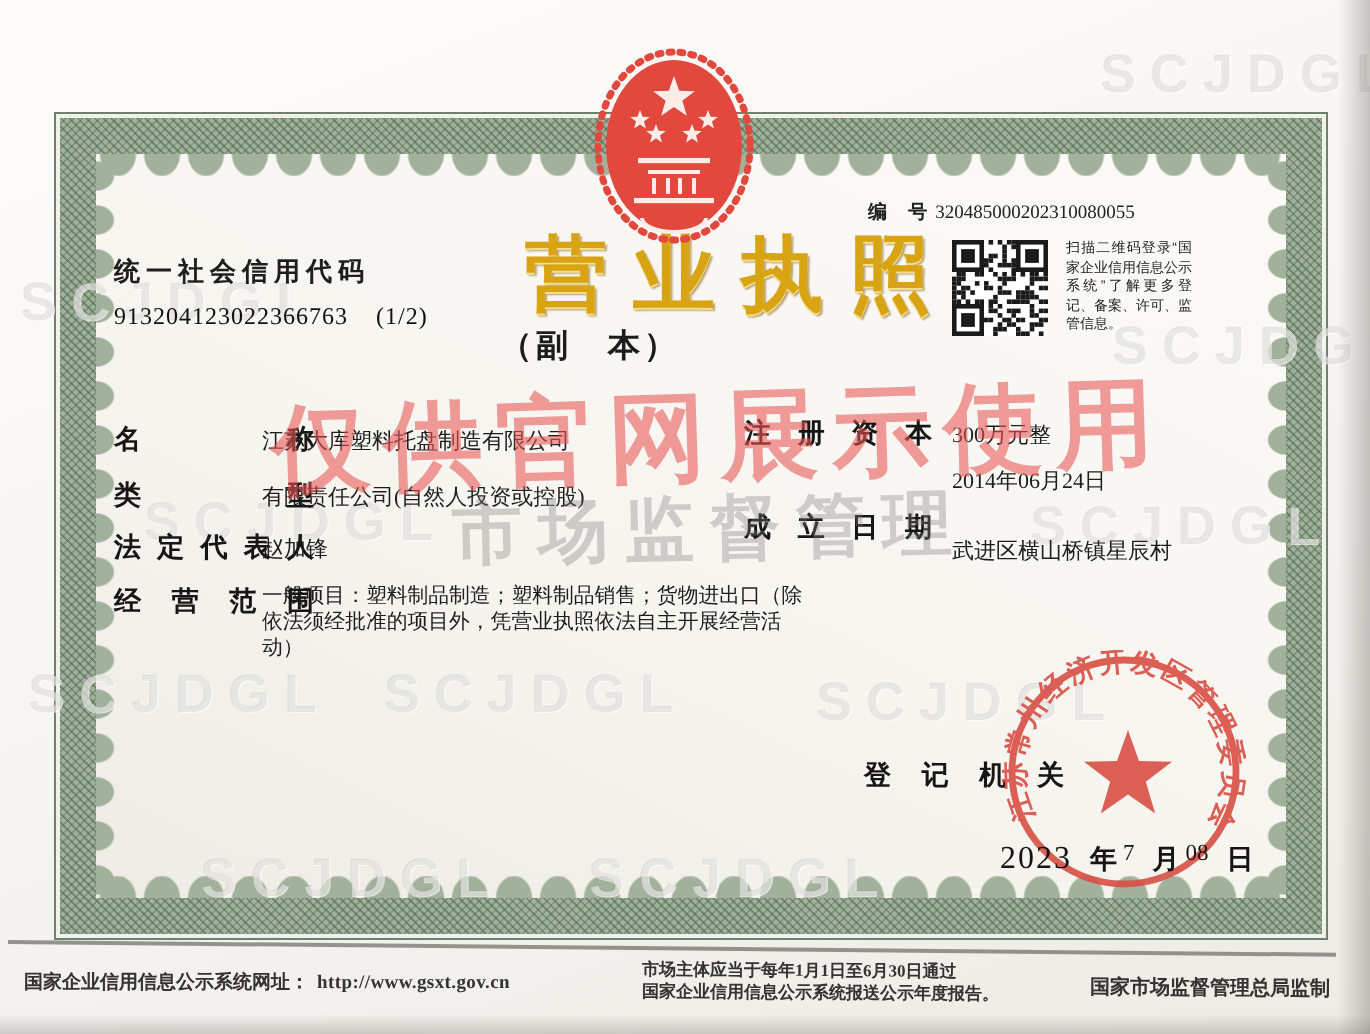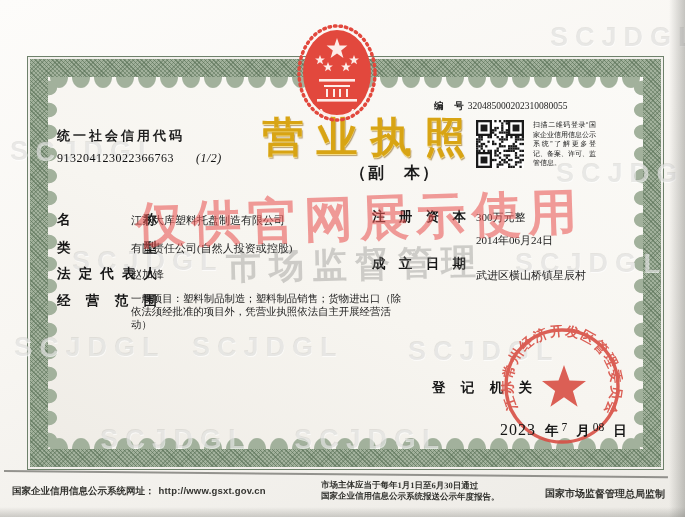--- a/index.html
+++ b/index.html
@@ -39,25 +39,25 @@
 
   .abs{position:absolute;}
   .serif{font-family:"Liberation Serif","DejaVu Serif",serif;}
 
   
   .serial{left:434px;top:100px;font-size:9.5px;color:#222;z-index:5;white-space:nowrap;}
   .serial .lbl{font-weight:bold;letter-spacing:4px;}
   .credit{left:57px;top:127px;z-index:5;}
   .credit .lbl{font-weight:bold;font-size:13px;letter-spacing:3px;color:#1e1e1e;}
   .credit .val{font-size:12px;color:#111;margin-top:6px;letter-spacing:.5px;}
-  .credit .page{margin-left:22px;font-style:italic;}
+  .credit .page{margin-left:14px;}
   .title{left:232px;top:110px;width:225px;z-index:5;text-align:center;white-space:nowrap;
     font-size:41px;font-weight:bold;letter-spacing:13px;color:#d8a414;
     text-shadow:0 1px 0 #f5dd8a,1px 1.5px 1px rgba(130,85,5,.55);margin-left:26px;}
-  .subtitle{left:250px;top:163px;width:190px;text-align:right;z-index:5;
+  .subtitle{left:250px;top:163px;width:190px;text-align:left;z-index:5;
     font-size:16px;font-weight:bold;color:#1c1c1c;letter-spacing:2px;}
 
   .qr{left:476px;top:120px;width:48px;height:48px;z-index:5;background:#fff;}
   .qr svg{display:block;width:48px;height:48px;}
   .qr-caption{left:533px;top:120px;width:63px;z-index:5;font-size:7px;line-height:9.6px;
     color:#222;text-align:justify;}
 
   
   .fld-lbl{font-weight:bold;font-size:13.5px;color:#161616;text-align:justify;text-align-last:justify;z-index:5;}
   .fld-val{font-size:11px;color:#1d1d1d;z-index:5;}
@@ -339,21 +339,21 @@
 
   <div class="abs issue-date">
     <span class="yr">2023</span><span class="unit">年</span><span class="num">7</span><span class="unit">月</span><span class="num">08</span><span class="unit">日</span>
   </div>
 
   <div class="abs wm-red serif">仅供官网展示使用</div>
   <div class="abs wm-gray">市场监督管理</div>
 
   <div class="abs sheet-edge"></div>
   <div class="abs foot foot-left serif">
-    <span>国家企业信用信息公示系统网址：</span><span class="url" style="font-family:Liberation Sans, sans-serif">http://www.gsxt.gov.cn</span>
+    <span>国家企业信用信息公示系统网址：</span><span class="url" style="font-family:Liberation Serif, serif">http://www.gsxt.gov.cn</span>
   </div>
   <div class="abs foot foot-mid serif">
     <div>市场主体应当于每年1月1日至6月30日通过</div>
     <div>国家企业信用信息公示系统报送公示年度报告。</div>
   </div>
   <div class="abs foot foot-right serif">国家市场监督管理总局监制</div>
 
   <div class="photo-edge-r"></div>
   <div class="photo-edge-b"></div>
 </div>

